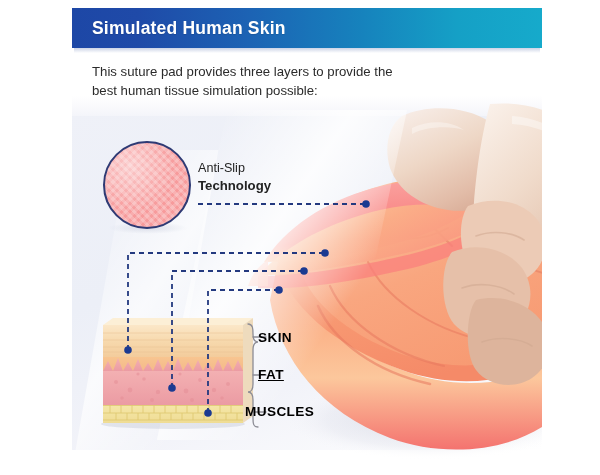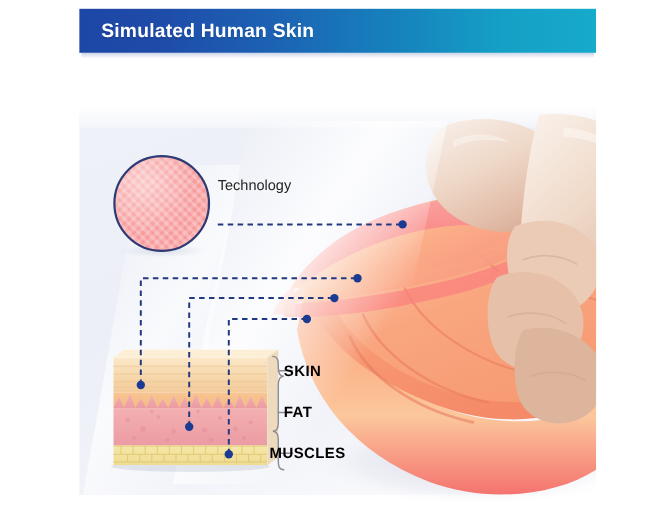--- a/index.html
+++ b/index.html
@@ -72,28 +72,28 @@
   }
   .circle-shadow{
     position:absolute;left:36px;top:222px;width:80px;height:12px;border-radius:50%;
     background:radial-gradient(ellipse at center,rgba(120,130,165,.20) 0%,rgba(255,255,255,0) 70%);
   }
 
   .antislip{
     position:absolute;left:126px;top:160px;width:160px;
     color:#232323;font-size:12.6px;line-height:17px;
   }
-  .antislip .b{font-weight:normal;font-size:13.2px;}
+  .antislip .b{font-weight:bold;font-size:13.2px;}
 
   
   .lblSkin,.lblFat,.lblMus{
     position:absolute;color:#000000;font-weight:bold;font-size:13.6px;letter-spacing:.4px;
   }
   .lblSkin{left:186px;top:330px;}
-  .lblFat{left:186px;top:367px;}
+  .lblFat{left:186px;top:367px;text-decoration:underline;}
   .lblMus{left:173px;top:404px;}
 </style>
 </head>
 <body>
 
 <div id="root">
   <div class="panel">
 
     <div class="wash"></div>
     <div class="wash2"></div>
@@ -228,24 +228,29 @@
     </svg>
 
     <div class="sheen"></div>
     <div class="sheen2"></div>
 
     <div class="titlebar">
       <div class="title">Simulated Human Skin</div>
     </div>
     <div class="titleshadow"></div>
 
+    <div class="subtitle">
+      <div>This suture pad provides three layers to provide the</div>
+      <div>best human tissue simulation possible:</div>
+    </div>
 
     <div class="circle-shadow"></div>
     <div class="circle"></div>
     <div class="antislip">
+      <div>Anti-Slip</div>
       <div class="b">Technology</div>
     </div>
 
     <svg width="470" height="475" viewBox="0 0 470 475" style="position:absolute;left:0;top:0;">
       <defs>
         <linearGradient id="skinTop" x1="0" y1="0" x2="0" y2="1">
           <stop offset="0%" stop-color="#fbe7c8"></stop>
           <stop offset="50%" stop-color="#f7d9ad"></stop>
           <stop offset="100%" stop-color="#f3cc9c"></stop>
         </linearGradient>

